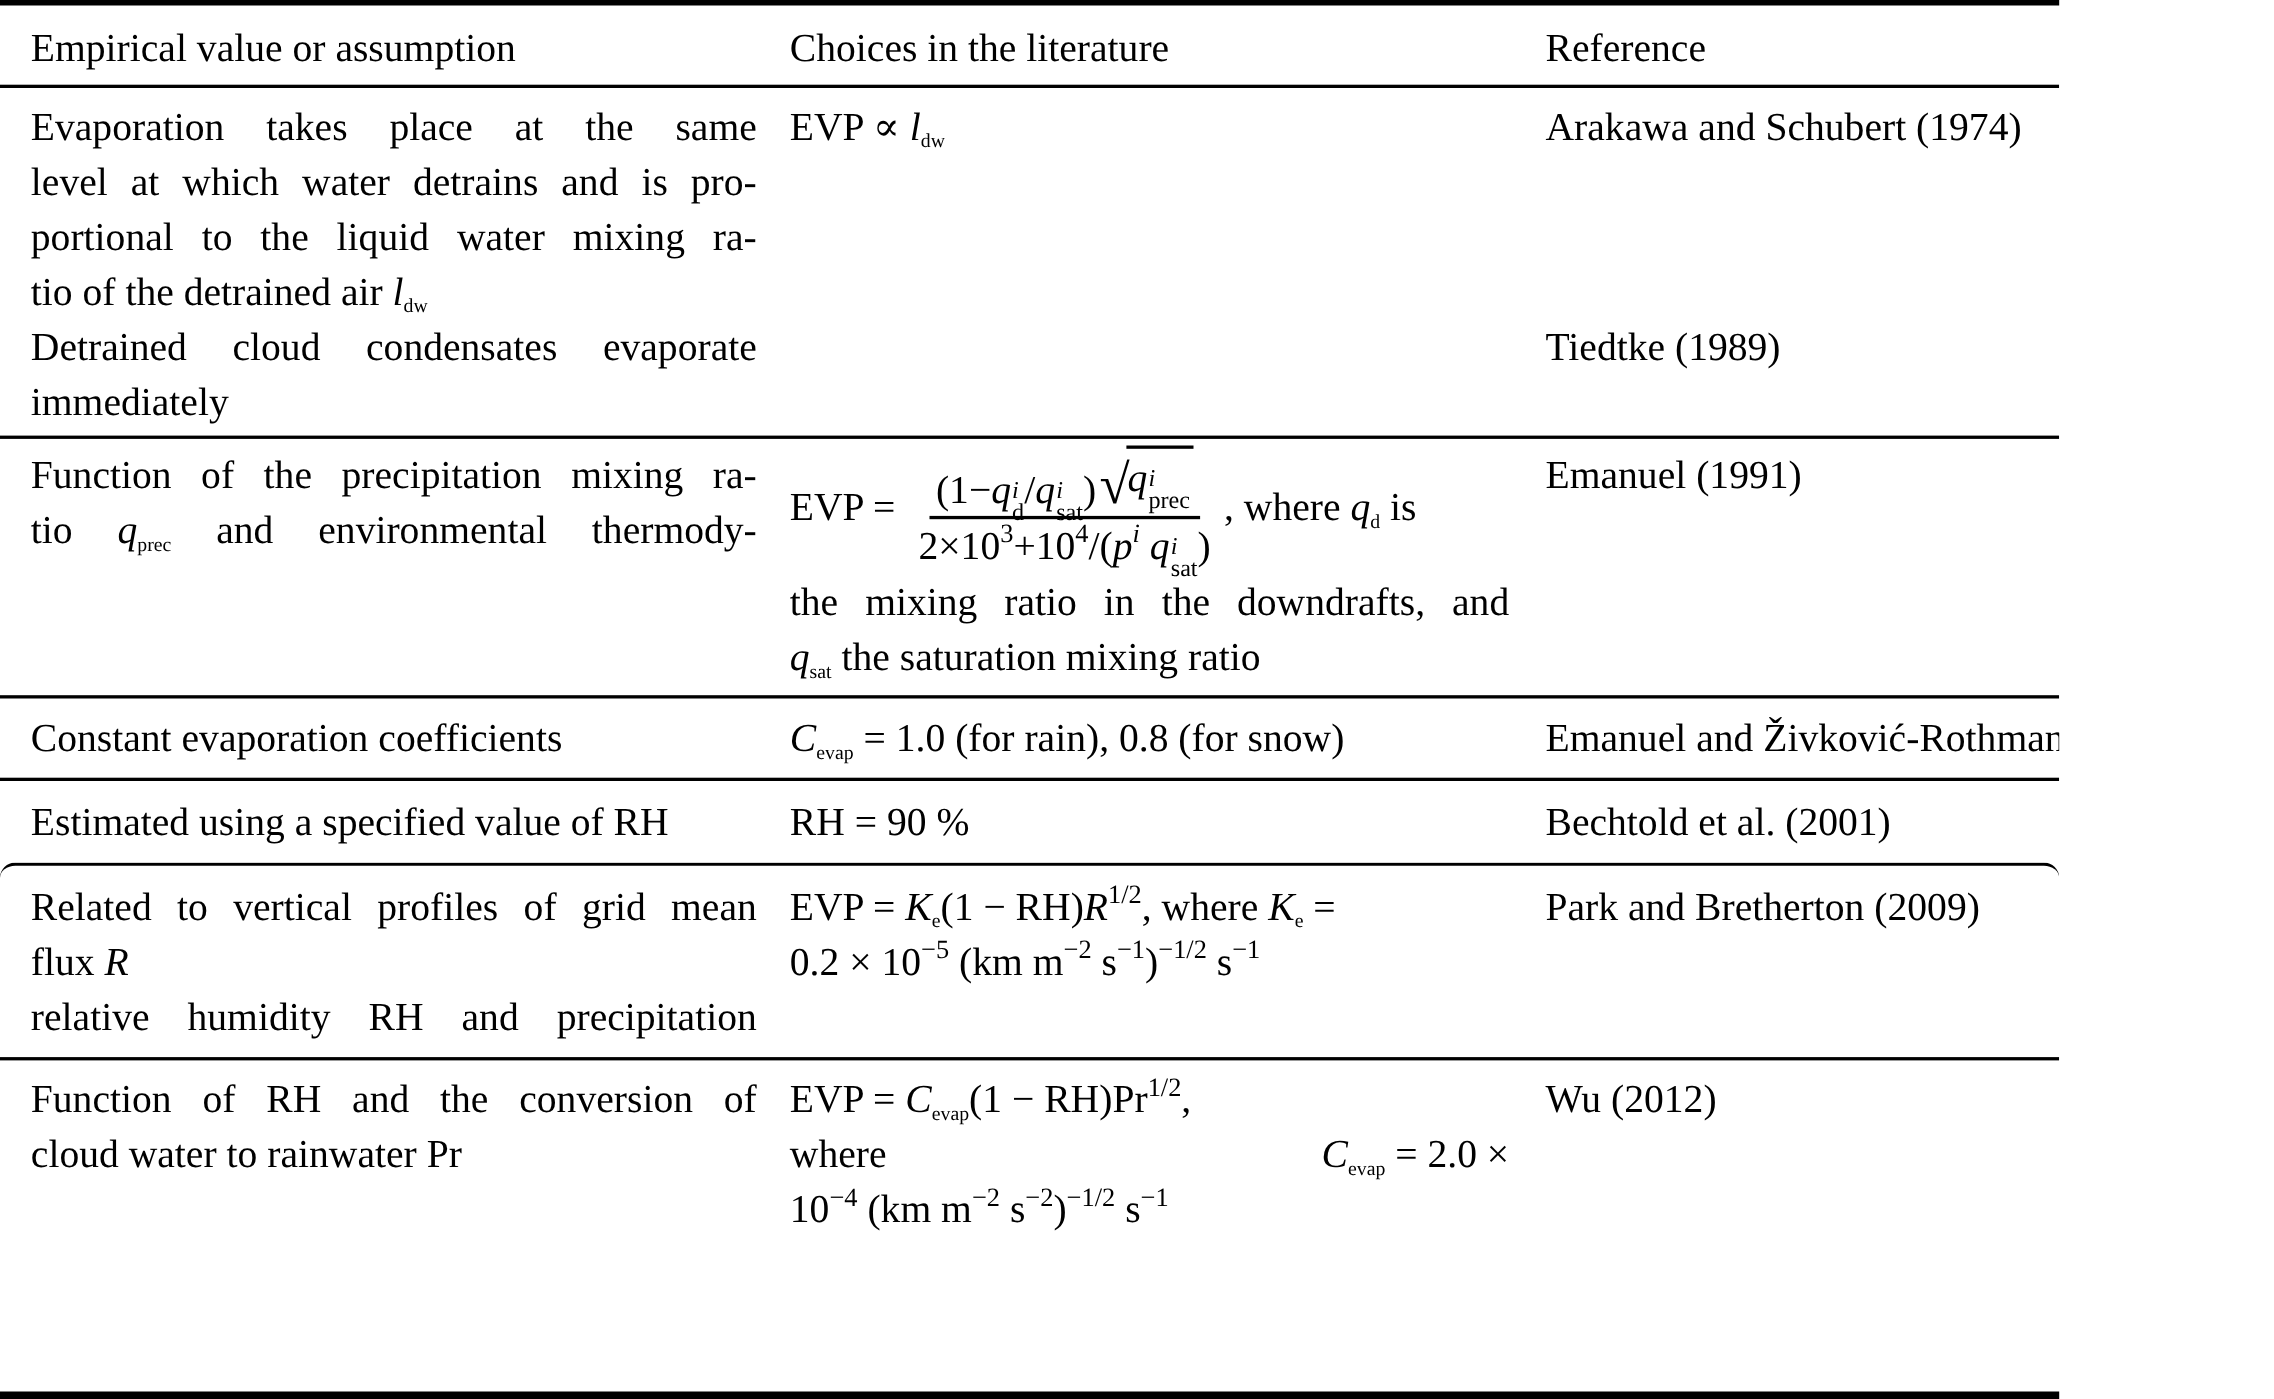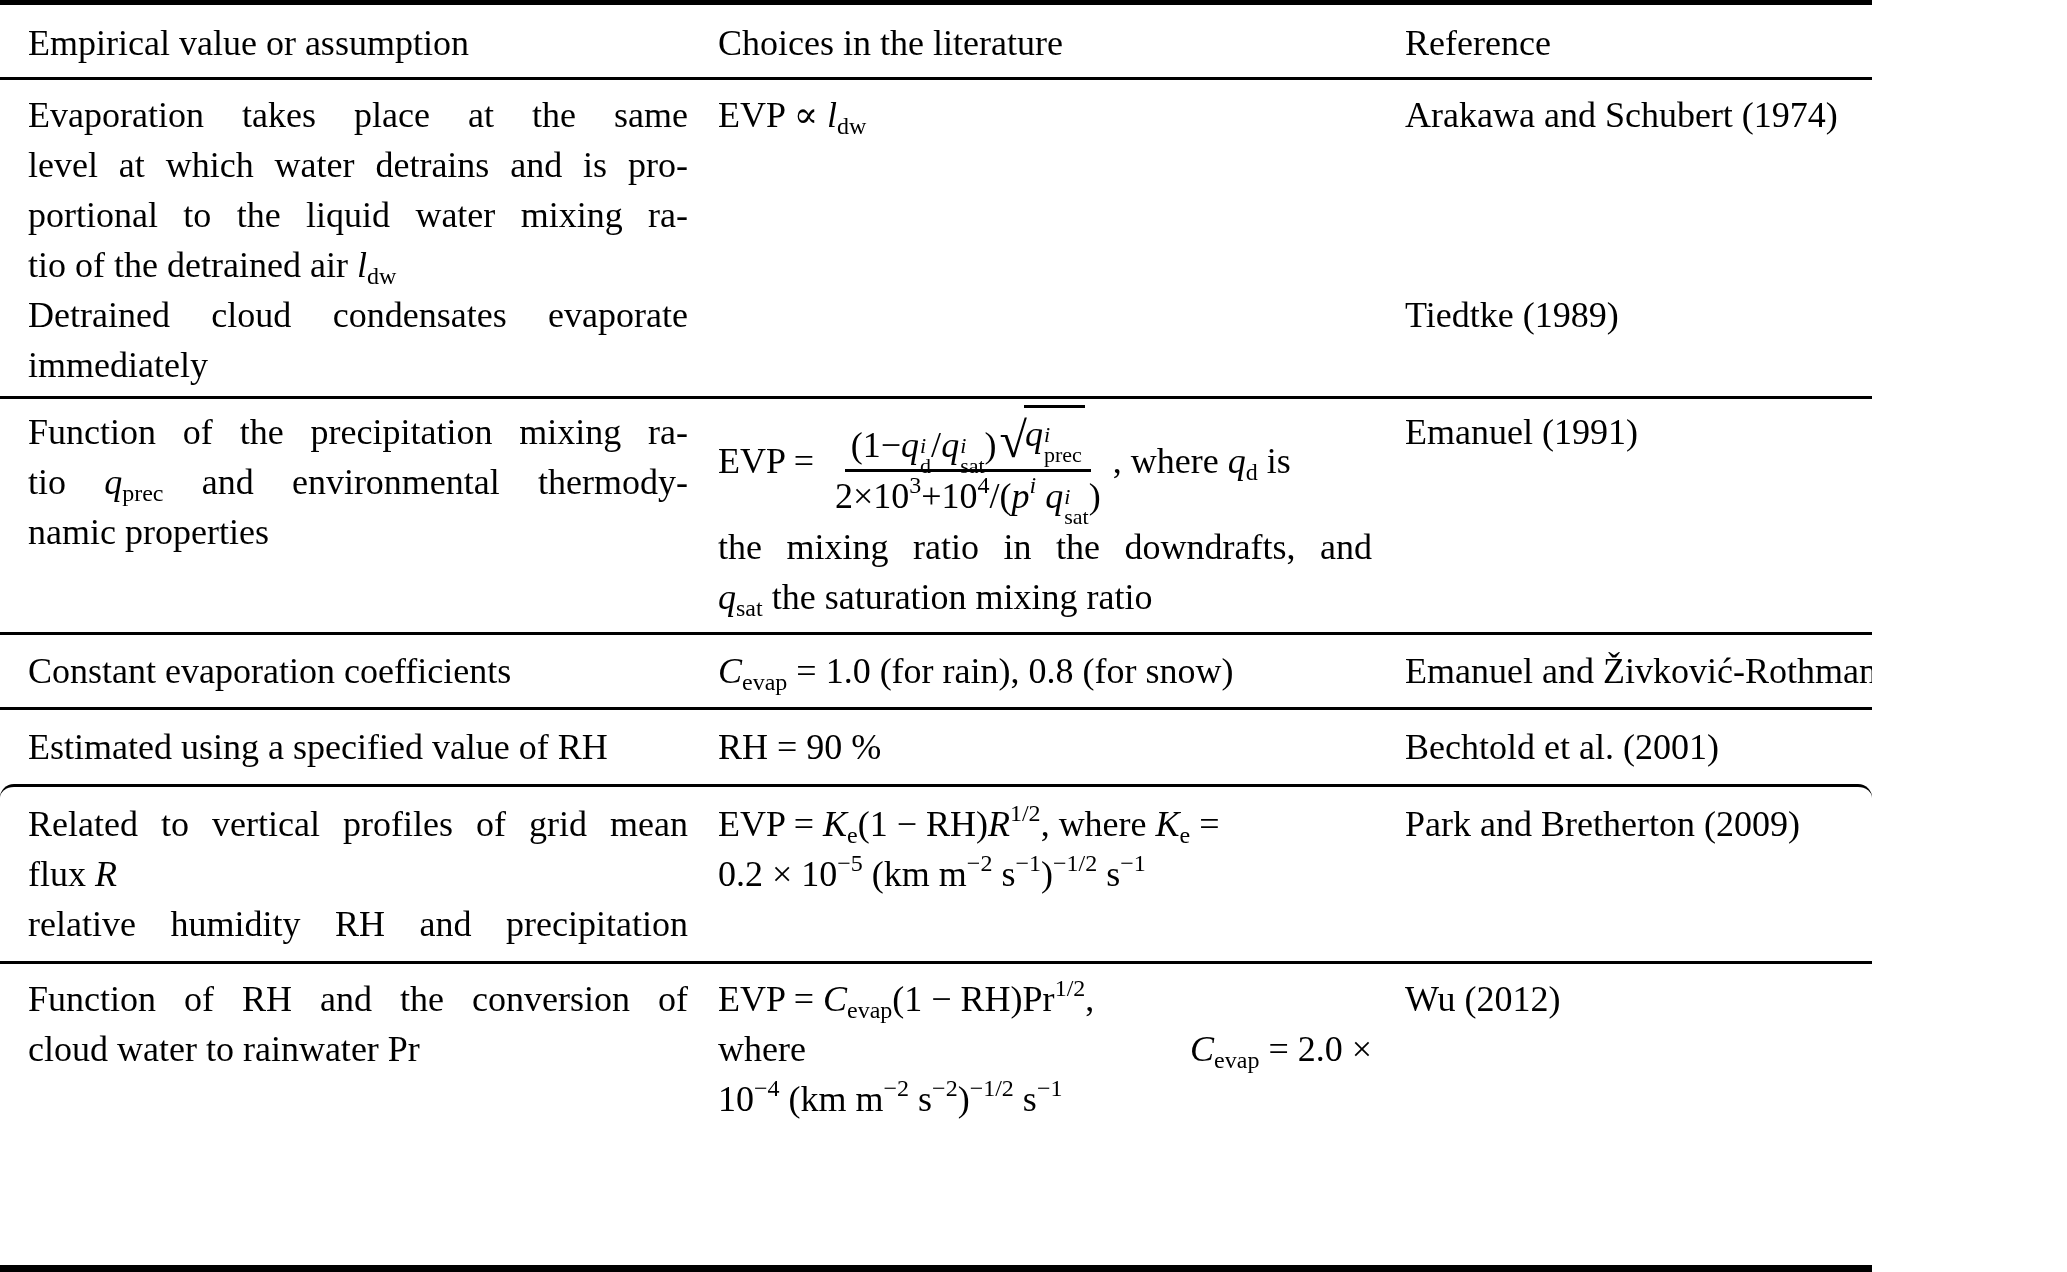--- a/index.html
+++ b/index.html
@@ -27,21 +27,21 @@
   .tbl > .row:nth-child(3) { padding: 8px 0 10px; }
   .tbl > .row:nth-child(4) { padding: 11px 0 11px; }
   .tbl > .row:nth-child(5) { padding: 12px 0 12px; }
   .tbl > .row:nth-child(6) { padding: 12px 0 12px; border-radius: 14px; }
   .tbl > .row:nth-child(7) { padding: 10px 0 11px; }
   .tbl > .row:nth-child(8) { padding: 10px 0 12px; }
   .line { min-height: 50px; }
   .just { text-align: justify; text-align-last: justify; }
   .split { display: flex; justify-content: space-between; }
   .i { font-style: italic; }
-  .sub  { font-size: 24px; line-height: 0; vertical-align: -7px; }
+  .sub  { font-size: 18px; line-height: 0; vertical-align: -7px; }
   .sup  { font-size: 24px; line-height: 0; vertical-align: 15px; }
   .ssw  { white-space: nowrap; }
   .ss {
     display: inline-flex; flex-direction: column; align-items: flex-start;
     vertical-align: middle; position: relative; top: 7px; margin-left: 1px;
   }
   .s-sup, .s-sub { font-size: 22px; line-height: 20px; height: 20px; display: block; }
   .frac {
     display: inline-flex; flex-direction: column; align-items: center;
     vertical-align: middle; margin: 0 6px; position: relative; top: -2px; justify-content: space-between;
@@ -86,21 +86,20 @@
         <div class="cell-r">
           <div class="line">Tiedtke (1989)</div>
         </div>
       </div>
     </div>
     <div class="row">
       <div class="grid">
         <div class="cell-a">
           <div class="line just"><span class="up">Function of the precipitation mixing ra-</span></div>
           <div class="line just"><span class="up">tio </span><span class="i">q</span><span class="sub">prec</span><span class="up"> and environmental thermody-</span></div>
-          <div class="line"><span class="up">namic properties</span></div>
         </div>
         <div class="cell-c">
           <div class="line"><span class="up">EVP = </span><span class="frac">
               <span class="num"><span class="up">(1−</span><span class="ssw"><span class="i">q</span><span class="ss">
                     <span class="s-sup i">i</span>
                     <span class="s-sub">d</span>
                   </span></span><span class="up">/</span><span class="ssw"><span class="i">q</span><span class="ss">
                     <span class="s-sup i">i</span>
                     <span class="s-sub">sat</span>
                   </span></span><span class="up">)</span><span class="sqrt">

